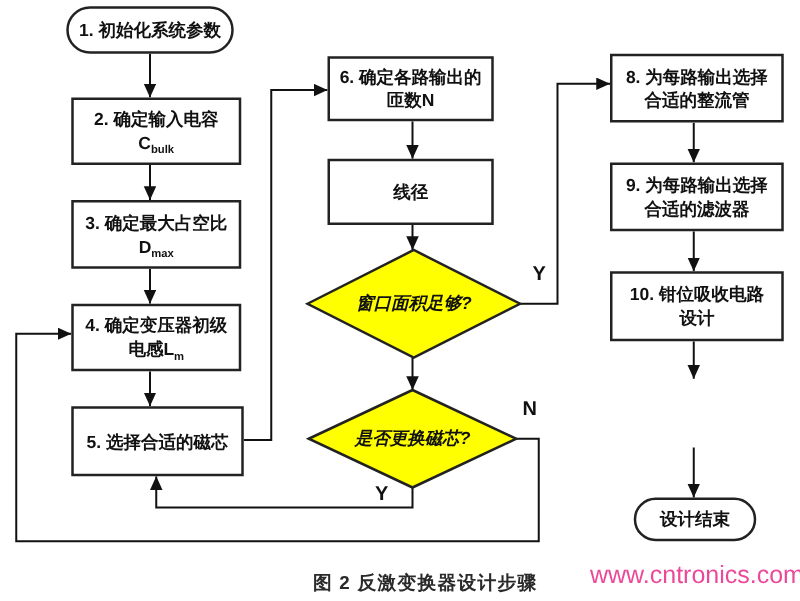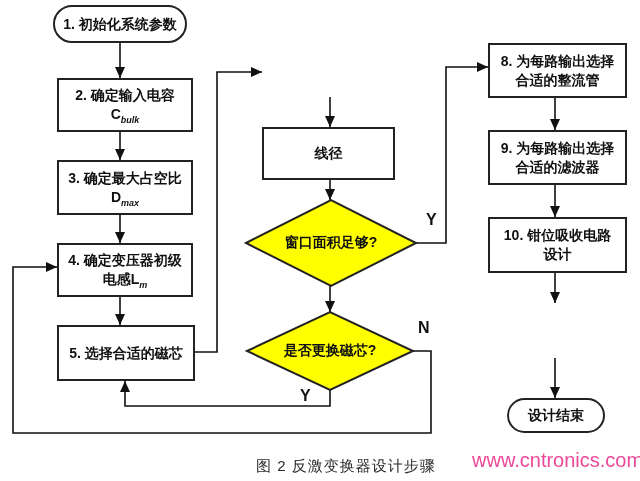--- a/index.html
+++ b/index.html
@@ -3,25 +3,25 @@
 <meta charset="utf-8">
 <style>
   html,body{margin:0;padding:0;background:#ffffff;}
   body{font-family:"Liberation Sans","DejaVu Sans",sans-serif;}
   #canvas{position:relative;width:640px;height:481px;background:#ffffff;overflow:hidden;}
   #connector-layer{position:absolute;left:0;top:0;}
   .node{position:absolute;background:#ffffff;border:2px solid #222222;color:#111111;
         font-weight:bold;font-size:14px;text-align:center;box-sizing:border-box;
         display:flex;flex-direction:column;justify-content:center;line-height:19px;}
   .stadium{border-radius:20px;}
-  .dtext{position:absolute;color:#111111;font-weight:bold;font-size:14px;text-align:center;}
+  .dtext{position:absolute;color:#111111;font-weight:bold;font-size:14px;text-align:center;font-style:italic;}
   .branch{position:absolute;color:#111111;font-weight:bold;font-size:16px;line-height:16px;}
-  sub{font-size:9px;line-height:0;font-style:italic;}
-  #caption{position:absolute;left:256px;top:457px;width:190px;text-align:left;
-           color:#2a2a2a;font-weight:normal;font-size:15px;letter-spacing:1px;}
+  sub{font-size:9px;line-height:0;}
+  #caption{position:absolute;left:240px;top:457px;width:190px;text-align:right;
+           color:#2a2a2a;font-weight:bold;font-size:15px;letter-spacing:1px;}
   #watermark{position:absolute;left:472px;top:449px;width:180px;
              color:#ec4899;font-size:20px;font-weight:normal;}
 </style>
 </head>
 <body>
 
 <div id="canvas">
 
   <svg id="connector-layer" width="640" height="481" viewBox="0 0 640 481">
     <defs>
@@ -62,20 +62,24 @@
     <div><span>D</span><sub>max</sub></div>
   </div>
 
   <div class="node" style="left:57px;top:243px;width:136px;height:54px">
     <div>4. 确定变压器初级</div>
     <div><span>电感L</span><sub>m</sub></div>
   </div>
 
   <div class="node" style="left:57px;top:325px;width:138px;height:56px">5. 选择合适的磁芯</div>
 
+  <div class="node" style="left:262px;top:45px;width:133px;height:52px">
+    <div>6. 确定各路输出的</div>
+    <div>匝数N</div>
+  </div>
 
   <div class="node" style="left:262px;top:127px;width:133px;height:53px">
     <div>线径</div>
   </div>
 
   <div class="dtext" style="left:251px;top:234px;width:160px">窗口面积足够?</div>
 
   <div class="dtext" style="left:250px;top:342px;width:160px">是否更换磁芯?</div>
 
   <div class="node" style="left:488px;top:43px;width:139px;height:55px">

